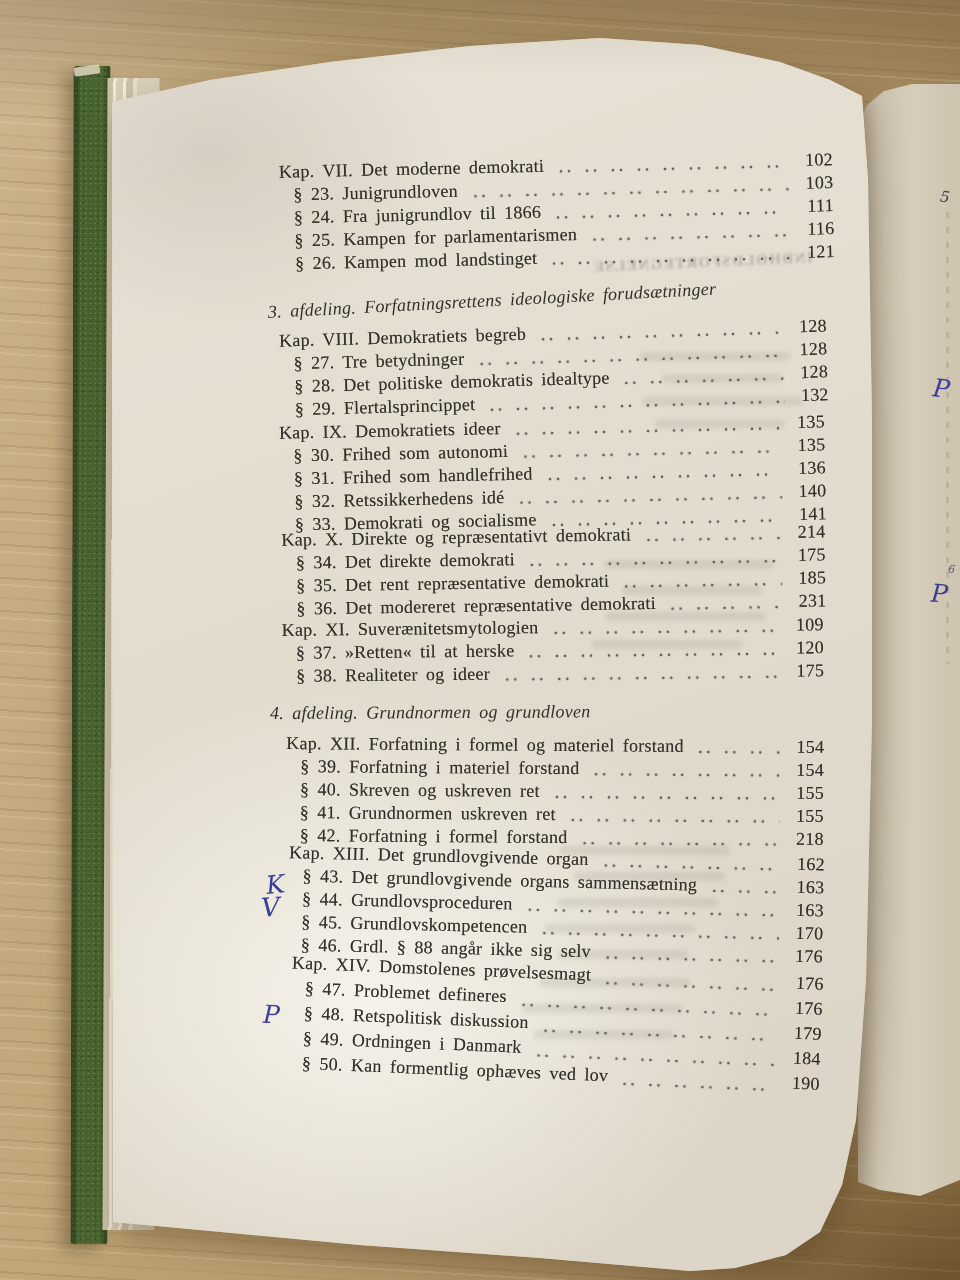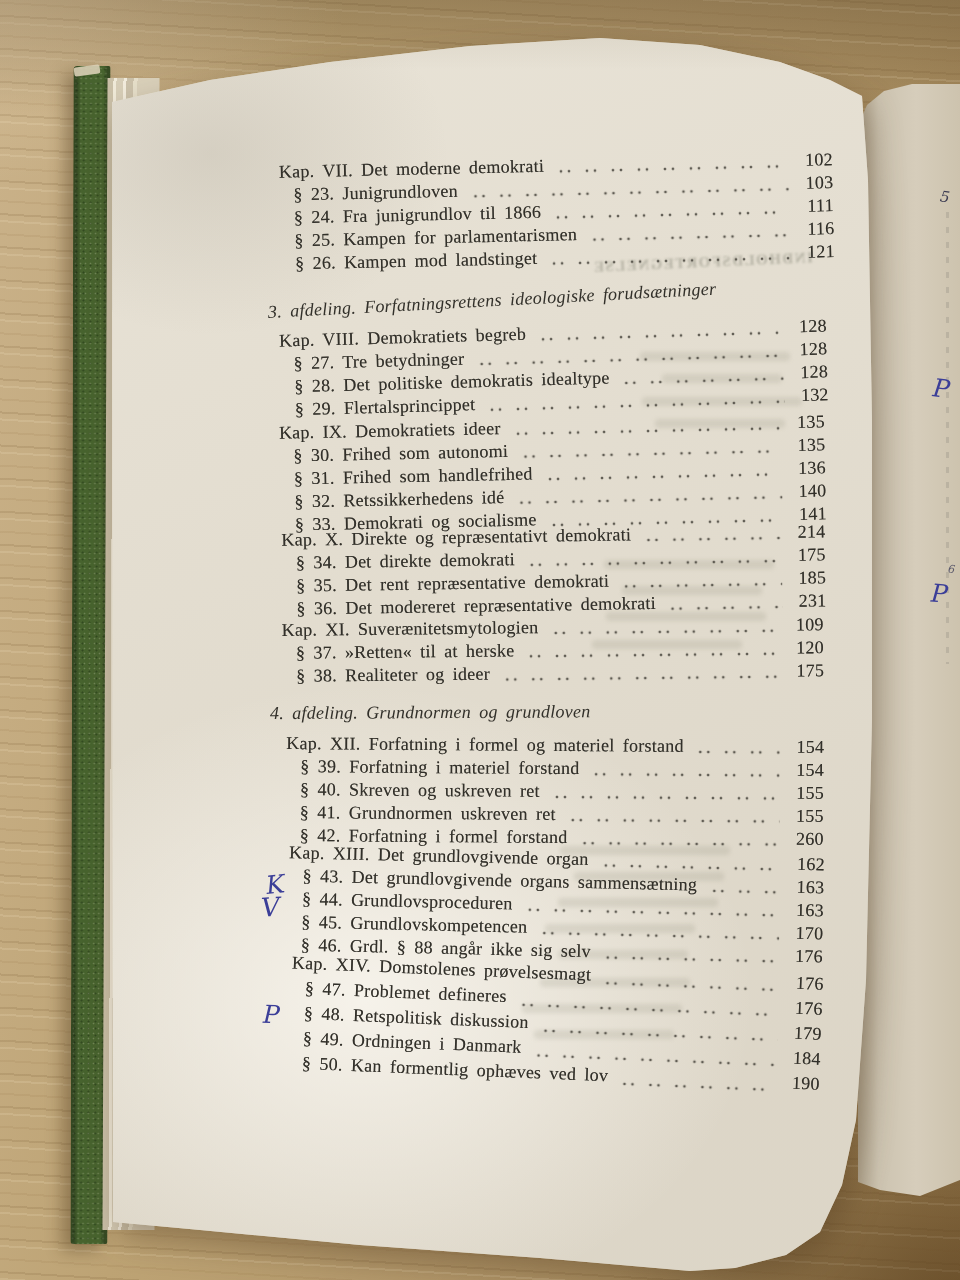--- a/index.html
+++ b/index.html
@@ -283,21 +283,21 @@
               <span class="num">155</span>
             </div>
             <div class="row section">
               <span class="lbl">§ 41. Grundnormen uskreven ret</span>
               <span class="leader"></span>
               <span class="num">155</span>
             </div>
             <div class="row section">
               <span class="lbl">§ 42. Forfatning i formel forstand</span>
               <span class="leader"></span>
-              <span class="num">260</span>
+              <span class="num">218</span>
             </div>
           </div>
           <div class="block L8">
             <div class="row chapter">
               <span class="lbl">Kap. XIII. Det grundlovgivende organ</span>
               <span class="leader"></span>
               <span class="num">162</span>
             </div>
             <div class="row section">
               <span class="lbl">§ 43. Det grundlovgivende organs sammensætning</span>

